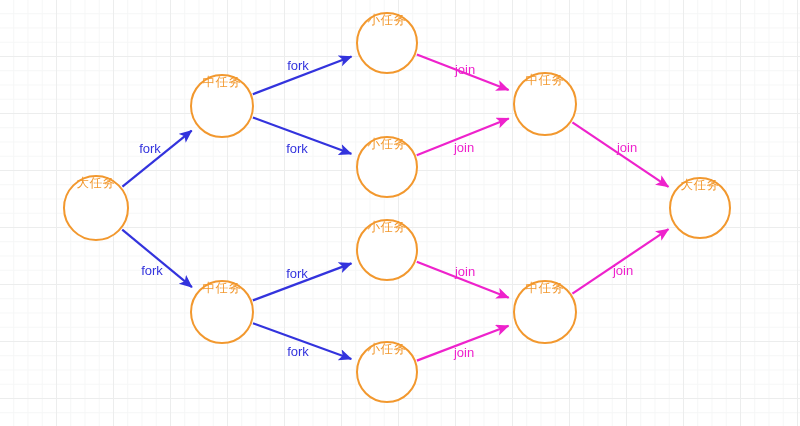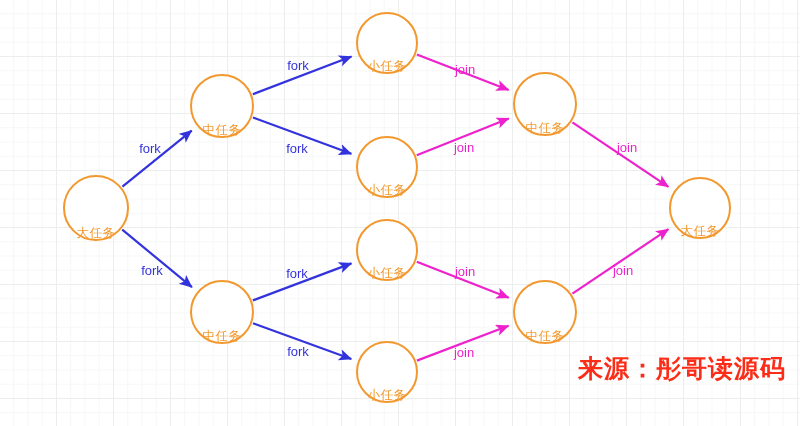--- a/index.html
+++ b/index.html
@@ -33,21 +33,21 @@
     width: 800px;
     height: 426px;
   }
   .node {
     position: absolute;
     border-radius: 50%;
     background: #ffffff;
     border: 2px solid #f2982e;
     box-sizing: border-box;
     display: flex;
-    align-items: flex-end;
+    align-items: flex-start;
     justify-content: center;
     color: #f2982e;
     font-size: 12.5px;
     letter-spacing: 0.5px;
     line-height: 1;
     white-space: nowrap;
   }
   .edge-label {
     position: absolute;
     font-size: 13px;
@@ -137,15 +137,14 @@
         <span>中任务</span>
       </div>
       <div class="node" style="left: 513px; top: 280px; width: 64px; height: 64px; border-color: rgb(242, 152, 46); color: rgb(242, 152, 46);">
         <span>中任务</span>
       </div>
       <div class="node" style="left: 669px; top: 177px; width: 62px; height: 62px; border-color: rgb(242, 152, 46); color: rgb(242, 152, 46);">
         <span>大任务</span>
       </div>
     </div>
 
-  <div class="watermark" style="left: 578px; top: 356px; color: rgb(251, 44, 24);">来源：彤哥读源码</div>
 
 </div>
 
 </body></html>

